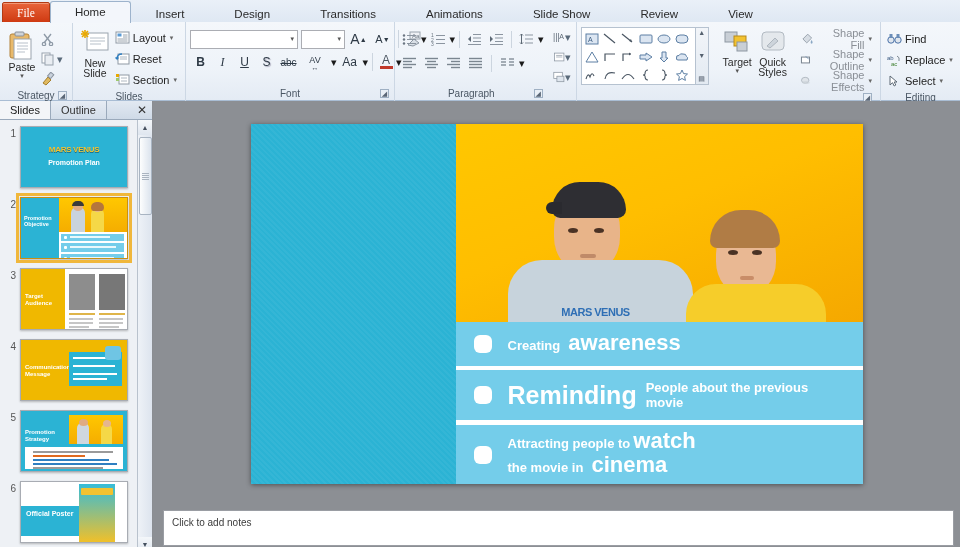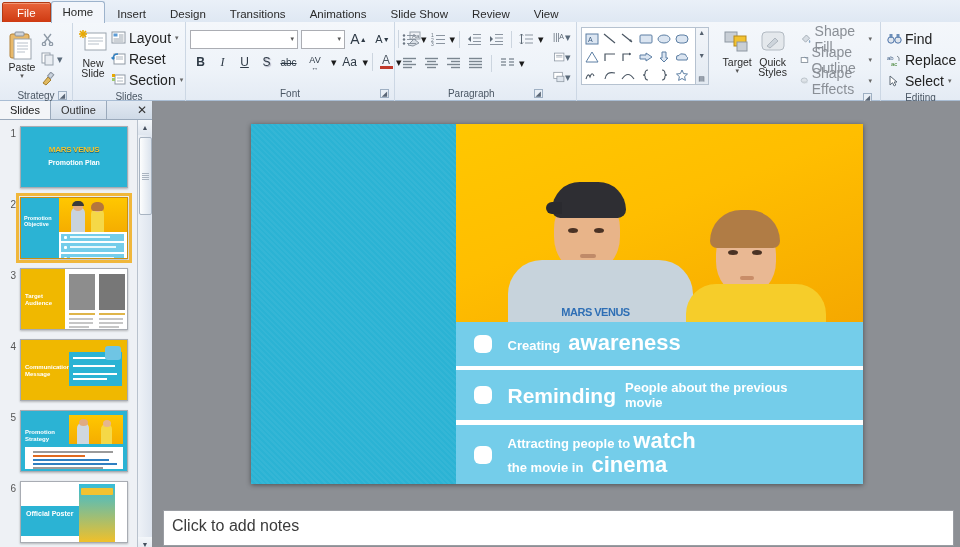--- a/index.html
+++ b/index.html
@@ -8,25 +8,25 @@
     font-family: "Liberation Sans", sans-serif;
     font-size: 11px; color: #1a1a1a;
     background: #d7e2ef;
   }
   .app { width: 960px; height: 547px; position: relative; display: flex; flex-direction: column;
          background: linear-gradient(#e8eef6, #dde6f1); }
 
   
   .tabbar { height: 23px; position: relative; display: flex; align-items: flex-end;
             background: linear-gradient(#eaf0f8,#dfe8f3); padding-left: 2px; }
-  .tab { height: 20px; line-height: 20px; padding: 0 11px; font-size: 11.5px; color: #2a2a2a;
+  .tab { height: 20px; line-height: 20px; padding: 0 24px; font-size: 11.5px; color: #2a2a2a;
          border: 1px solid transparent; border-bottom: none; position: relative; top: 1px; }
   .tab.file { background: linear-gradient(#e8643a,#cf3a12); color: #fff; font-weight: normal;
               border-radius: 2px 2px 0 0; padding: 0 14px; height: 21px; line-height: 21px;
-              border: 1px solid #b23a14; box-shadow: inset 0 1px 0 #f19877; }
+              border: 1px solid #b23a14; box-shadow: inset 0 1px 0 #f19877; font-family: Liberation Serif, serif; }
   .tab.active { background: #f3f6fb; border-color: #9db3cc; border-radius: 3px 3px 0 0;
                 height: 22px; line-height: 21px; z-index: 3; }
 
   
   .ribbon { height: 79px; background: linear-gradient(#f4f7fb 0%, #eef3f9 60%, #e4ebf4 100%);
             border-bottom: 1px solid #a9bdd4; display: flex; position: relative; }
   .group { position: relative; height: 79px; padding: 3px 4px 0 4px; display: flex;
            flex-direction: column; }
   .group + .group { border-left: 1px solid #ccd7e4; }
   .gbody { flex: 1; display: flex; align-items: flex-start; padding-top: 1px; }
@@ -36,21 +36,21 @@
                  border: 1px solid #9fb0c3; background: #e9eff6; font-size: 7px; color: #5a6676;
                  line-height: 8px; text-align: center; }
 
   
   .bigbtn { width: 46px; display: flex; flex-direction: column; align-items: center;
             padding-top: 2px; border: 1px solid transparent; border-radius: 2px; }
   .bigbtn .lbl { font-size: 10.5px; color: #2b2b2b; margin-top: 1px; text-align: center; line-height: 11px; }
   .bigbtn .car { font-size: 7px; color: #555; line-height: 6px; }
   .smallrow { display: flex; align-items: center; height: 21px; padding: 0 3px 0 1px;
               border: 1px solid transparent; border-radius: 2px; }
-  .smallrow .lbl { font-size: 14px; color: #222; margin-left: 3px; }
+  .smallrow .lbl { font-size: 11px; color: #222; margin-left: 3px; text-align: right; }
   .smallrow .car { font-size: 7px; color: #666; margin-left: 4px; }
   .iconbtn { width: 22px; height: 21px; display: flex; align-items: center; justify-content: center;
              border: 1px solid transparent; border-radius: 2px; color: #5a6a7a; }
   .iconbtn.sm { width: 20px; height: 20px; }
 
   
   .fontname { width: 108px; height: 19px; background: #fff; border: 1px solid #abadb3;
               display: flex; align-items: center; justify-content: flex-end; padding-right: 3px; }
   .fontsize { width: 44px; height: 19px; background: #fff; border: 1px solid #abadb3;
               display: flex; align-items: center; justify-content: flex-end; padding-right: 3px; }
@@ -101,21 +101,21 @@
              border: 1px solid #a8b4c2; border-radius: 2px; display:flex; align-items:center; justify-content:center; }
   .sbgrip { width: 7px; height: 7px; background: repeating-linear-gradient(#aab4c0 0 1px, transparent 1px 2px); }
 
   
   .mainarea { flex: 1; display: flex; flex-direction: column; background: #8c8f94; }
   .slidestage { flex: 1; display: flex; align-items: center; justify-content: center; }
   .slide { width: 612px; height: 360px; background: #fff; position: relative; overflow: hidden;
            box-shadow: 0 1px 5px rgba(0,0,0,.45); }
   .notespane { height: 45px; background: #8c8f94; padding: 3px 6px 6px 10px; }
   .notesbox { height: 100%; background: #fff; border: 1px solid #9a9da3; padding: 6px 8px;
-              font-size: 16px; color: #3b3b3b; }
+              font-size: 10px; color: #3b3b3b; }
 
   
   .s-left { position: absolute; left: 0; top: 0; width: 205px; height: 100%;
             background: #2bb3d4; }
   .s-left::after { content:""; position:absolute; inset:0;
       background: repeating-linear-gradient(45deg, rgba(255,255,255,.045) 0 2px, transparent 2px 4px); }
   .s-title { position: absolute; left: 22px; top: 148px; color: #fff; font-weight: bold;
              font-size: 30px; line-height: 31px; letter-spacing: -0.5px;
              text-shadow: 0 2px 3px rgba(0,0,0,.18); z-index: 2; }
   .s-photo { position: absolute; left: 205px; top: 0; right: 0; height: 198px;
@@ -790,21 +790,21 @@
             <div class="bar bar1">
               <div class="dot"></div>
               <div class="bartext">
                 <span class="small">Creating</span>
                 <span class="med" style="margin-left:5px">awareness</span>
               </div>
             </div>
             <div class="bar bar2">
               <div class="dot"></div>
               <div class="bartext" style="display:flex;align-items:center">
-                <span style="font-size:21px;font-weight:bold">Reminding</span>
+                <span style="font-size:25px;font-weight:bold">Reminding</span>
                 <span class="small" style="margin-left:9px;max-width:180px;line-height:15px">People about the previous movie</span>
               </div>
             </div>
             <div class="bar bar3">
               <div class="dot"></div>
               <div class="bartext" style="line-height:19px">
                 <div>
                   <span class="small">Attracting people to</span>
                   <span class="med" style="">watch</span>
                 </div>

